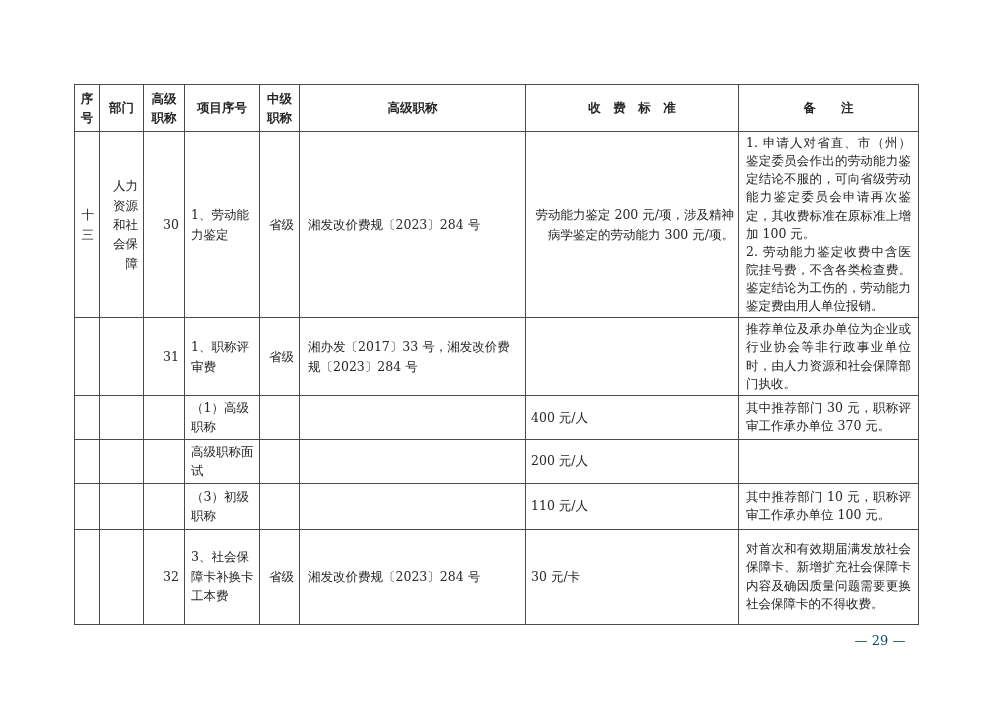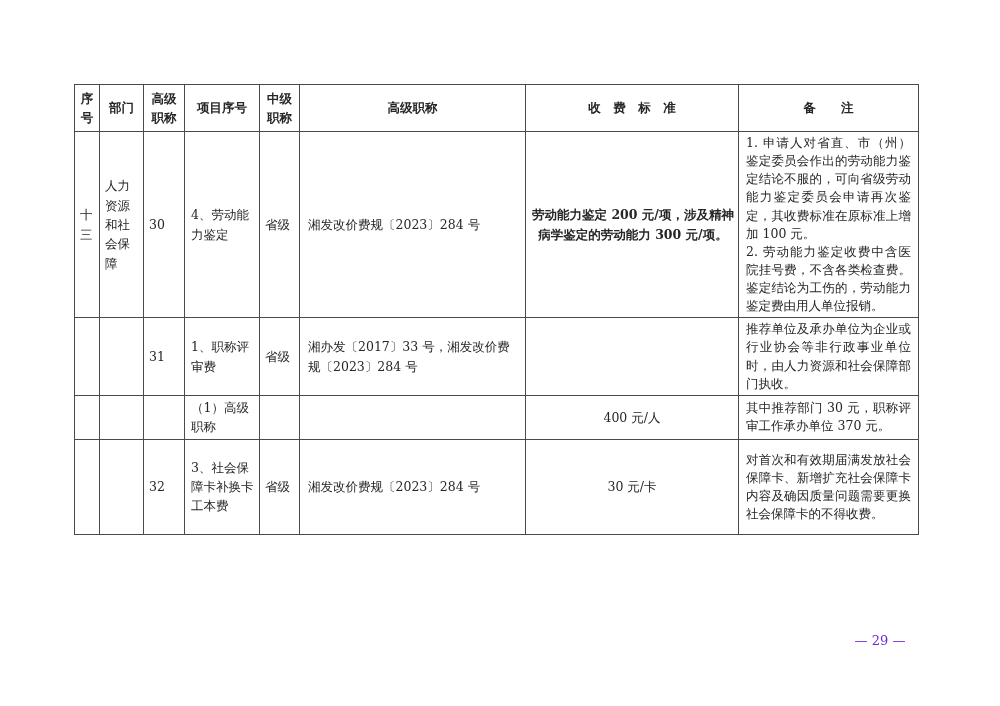--- a/index.html
+++ b/index.html
@@ -21,30 +21,30 @@
     font-family:"DejaVu Serif","Liberation Serif",serif;
     word-break:break-all;
     overflow:hidden;
   }
   th{
     font-family:"DejaVu Sans","Liberation Sans",sans-serif;
     font-weight:600;
     text-align:center;
     padding:2px 3px;
   }
-  td.c{text-align:left;}
+  td.c{text-align:right;}
   td.name{text-align:left;padding:2px 3px 2px 6px;}
   td.policy{padding:2px 8px;}
-  td.fee{text-align:center;}
-  td.fee-left{text-align:center;padding:2px 4px 2px 6px;font-weight:bold;}
+  td.fee{text-align:left;}
+  td.fee-left{text-align:right;padding:2px 4px 2px 6px;}
   td.note{text-align:justify;line-height:1.45;padding:2px 7px;}
   td.note div{margin:0;}
   .page-number{
     position:absolute;top:633px;left:846px;width:68px;
-    text-align:center;font-size:13px;color:#6d28d9;
+    text-align:center;font-size:13px;color:#0c4a6e;
     font-family:"DejaVu Serif","Liberation Serif",serif;
   }
 </style>
 </head>
 <body>
 
 <table class="fee-table">
   <colgroup>
     <col style="width:25px">
       <col style="width:44px">
@@ -65,21 +65,21 @@
       <th>高级职称</th>
       <th>收　费　标　准</th>
       <th>备　　注</th>
     </tr>
   </thead>
   <tbody>
     <tr style="height:164px">
       <td class="c">十三</td>
       <td class="c">人力资源和社会保障</td>
       <td class="c">30</td>
-      <td class="name">4、劳动能力鉴定</td>
+      <td class="name">1、劳动能力鉴定</td>
       <td class="c">省级</td>
       <td class="policy">湘发改价费规〔2023〕284 号</td>
       <td class="fee-left">劳动能力鉴定 200 元/项，涉及精神病学鉴定的劳动能力 300 元/项。</td>
       <td class="note">
         <div>1. 申请人对省直、市（州）鉴定委员会作出的劳动能力鉴定结论不服的，可向省级劳动能力鉴定委员会申请再次鉴定，其收费标准在原标准上增加 100 元。</div>
         <div>2. 劳动能力鉴定收费中含医院挂号费，不含各类检查费。鉴定结论为工伤的，劳动能力鉴定费由用人单位报销。</div>
       </td>
     </tr>
     <tr style="height:65px">
       <td class="c"></td>
@@ -94,20 +94,40 @@
     <tr style="height:44px">
       <td class="c"></td>
       <td class="c"></td>
       <td class="c"></td>
       <td class="name">（1）高级职称</td>
       <td class="c"></td>
       <td class="policy"></td>
       <td class="fee">400 元/人</td>
       <td class="note">其中推荐部门 30 元，职称评审工作承办单位 370 元。</td>
     </tr>
+    <tr style="height:43px">
+      <td class="c"></td>
+      <td class="c"></td>
+      <td class="c"></td>
+      <td class="name">高级职称面试</td>
+      <td class="c"></td>
+      <td class="policy"></td>
+      <td class="fee">200 元/人</td>
+      <td class="note"></td>
+    </tr>
+    <tr style="height:46px">
+      <td class="c"></td>
+      <td class="c"></td>
+      <td class="c"></td>
+      <td class="name">（3）初级职称</td>
+      <td class="c"></td>
+      <td class="policy"></td>
+      <td class="fee">110 元/人</td>
+      <td class="note">其中推荐部门 10 元，职称评审工作承办单位 100 元。</td>
+    </tr>
     <tr style="height:95px">
       <td class="c"></td>
       <td class="c"></td>
       <td class="c">32</td>
       <td class="name">3、社会保障卡补换卡工本费</td>
       <td class="c">省级</td>
       <td class="policy">湘发改价费规〔2023〕284 号</td>
       <td class="fee">30 元/卡</td>
       <td class="note">对首次和有效期届满发放社会保障卡、新增扩充社会保障卡内容及确因质量问题需要更换社会保障卡的不得收费。</td>
     </tr>

